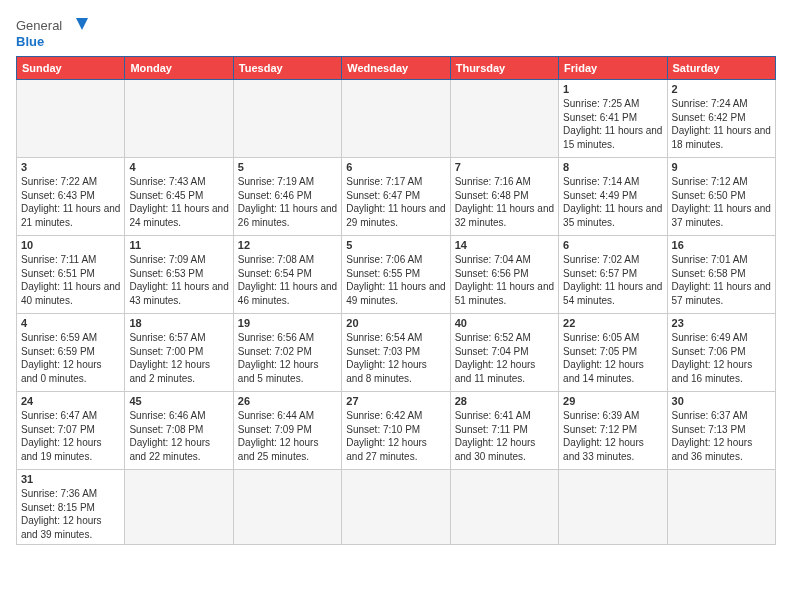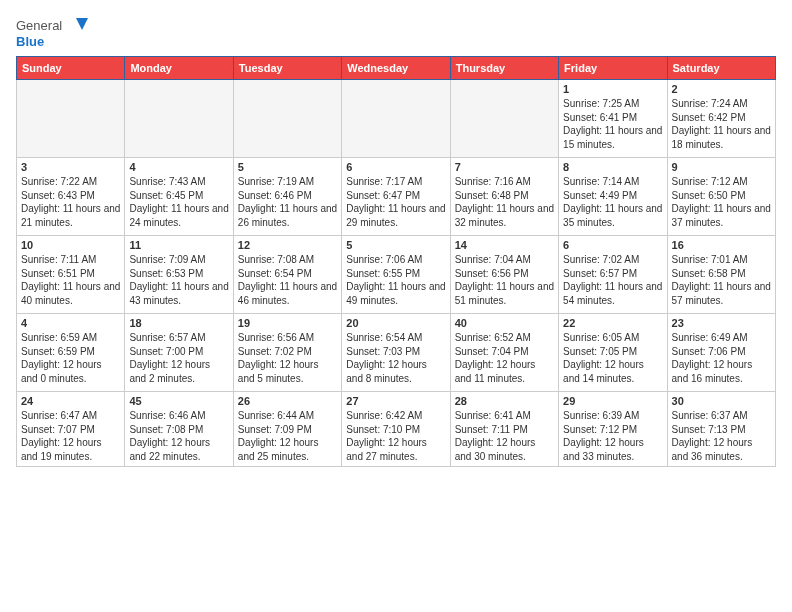--- a/index.html
+++ b/index.html
@@ -302,15 +302,29 @@
 Sunset: 7:12 PM
 Daylight: 12 hours and 33 minutes.</div>
           </td>
           <td>
             <span class="day-num">30</span>
             <div class="day-info">Sunrise: 6:37 AM
 Sunset: 7:13 PM
 Daylight: 12 hours and 36 minutes.</div>
           </td>
         </tr>
+        <tr>
+          <td>
+            <span class="day-num">31</span>
+            <div class="day-info">Sunrise: 7:36 AM
+Sunset: 8:15 PM
+Daylight: 12 hours and 39 minutes.</div>
+          </td>
+          <td class="empty"></td>
+          <td class="empty"></td>
+          <td class="empty"></td>
+          <td class="empty"></td>
+          <td class="empty"></td>
+          <td class="empty"></td>
+        </tr>
       </tbody>
   </table>
 </div>
 
 </body></html>

